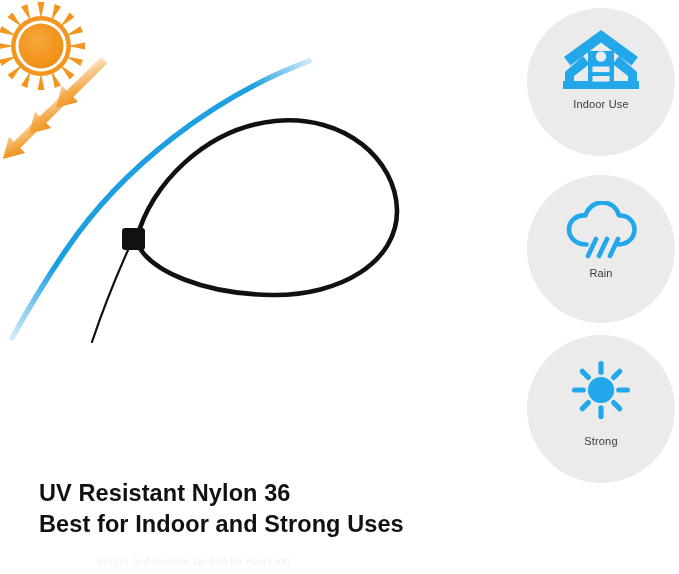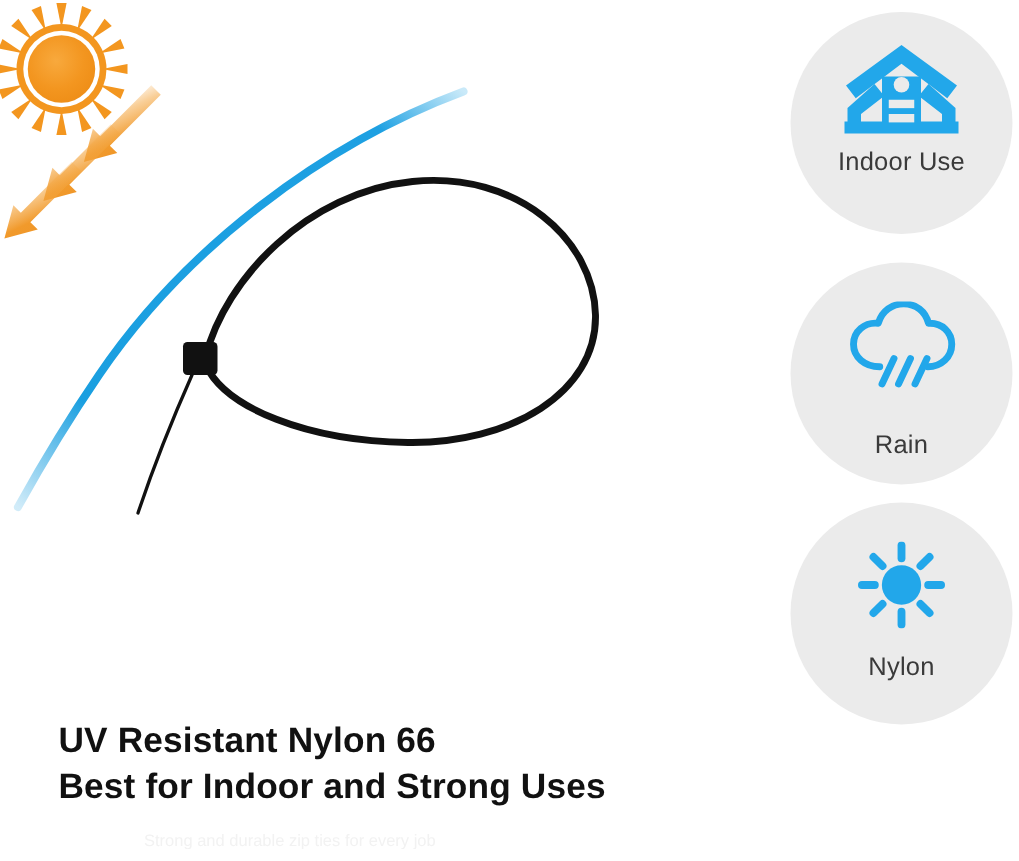--- a/index.html
+++ b/index.html
@@ -35,24 +35,24 @@
     background:#ebebeb;display:flex;flex-direction:column;
     align-items:center;justify-content:flex-start;
   }
   .badge.b1{top:0;}
   .badge.b2{top:167px;}
   .badge.b3{top:327px;}
   .badge .glyph{margin-top:20px;height:62px;display:flex;align-items:center;justify-content:center;}
   .badge.b2 .glyph{margin-top:26px;height:58px;}
   .badge.b3 .glyph{margin-top:26px;height:58px;}
   .badge .blabel{
-    margin-top:8px;font-size:17px;color:#3a3a3a;font-weight:400;
+    margin-top:8px;font-size:11px;color:#3a3a3a;font-weight:400;
     letter-spacing:0.15px;
   }
-  .badge.b2 .blabel{margin-top:28px;}
+  .badge.b2 .blabel{margin-top:8px;}
   .badge.b3 .blabel{margin-top:16px;}
 </style>
 </head>
 <body>
 
 <div class="stage">
 
   <div class="illus">
     <svg viewBox="0 0 500 470" xmlns="http://www.w3.org/2000/svg">
       <defs>
@@ -153,21 +153,21 @@
                  C 345,114 396,160 397,210
                  C 398,262 340,296 272,295
                  C 205,294 150,272 137,243 Z" fill="none" stroke="#111111" stroke-width="4.6"></path>
         <path d="M 128,250 C 120,268 106,300 92,342" fill="none" stroke="#111111" stroke-width="2.2" stroke-linecap="round"></path>
         <rect x="122" y="228" width="23" height="22" rx="3" fill="#111111"></rect>
       </g>
     </svg>
   </div>
 
   <div class="caption">
-    <span>UV Resistant Nylon 66</span>
+    <span>UV Resistant Nylon 36</span>
     <span class="l2">Best for Indoor and Strong Uses</span>
   </div>
   <div class="ghost-line">Strong and durable zip ties for every job</div>
 
   <div class="badges">
 
     <div class="badge b1">
       <div class="glyph">
         <svg width="78" height="62" viewBox="0 0 78 62" xmlns="http://www.w3.org/2000/svg">
           <g fill="#22a7ea">
@@ -221,17 +221,17 @@
             <line x1="31" y1="50" x2="31" y2="59.2"></line>
             <line x1="2.8" y1="31" x2="12" y2="31"></line>
             <line x1="50" y1="31" x2="59.2" y2="31"></line>
             <line x1="11" y1="11" x2="17.5" y2="17.5"></line>
             <line x1="44.5" y1="44.5" x2="51" y2="51"></line>
             <line x1="51" y1="11" x2="44.5" y2="17.5"></line>
             <line x1="17.5" y1="44.5" x2="11" y2="51"></line>
           </g>
         </svg>
       </div>
-      <div class="blabel">Nylon</div>
+      <div class="blabel">Strong</div>
     </div>
 
   </div>
 </div>
 
 </body></html>

